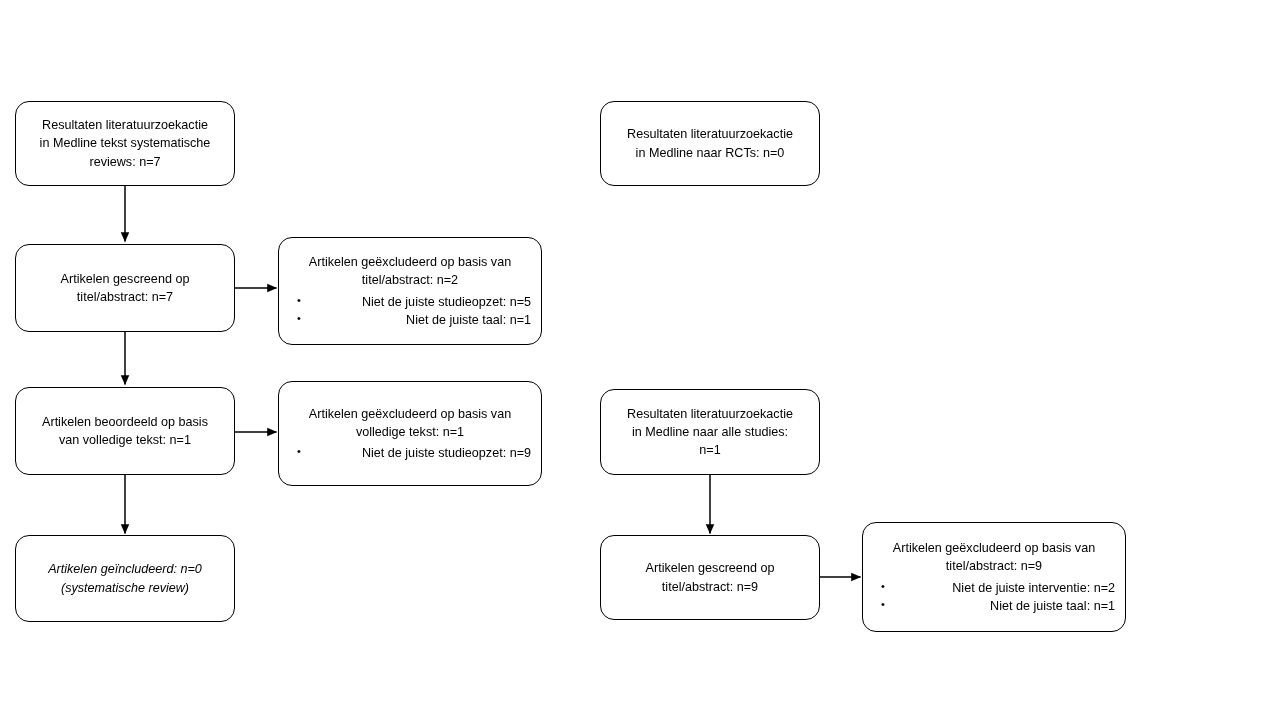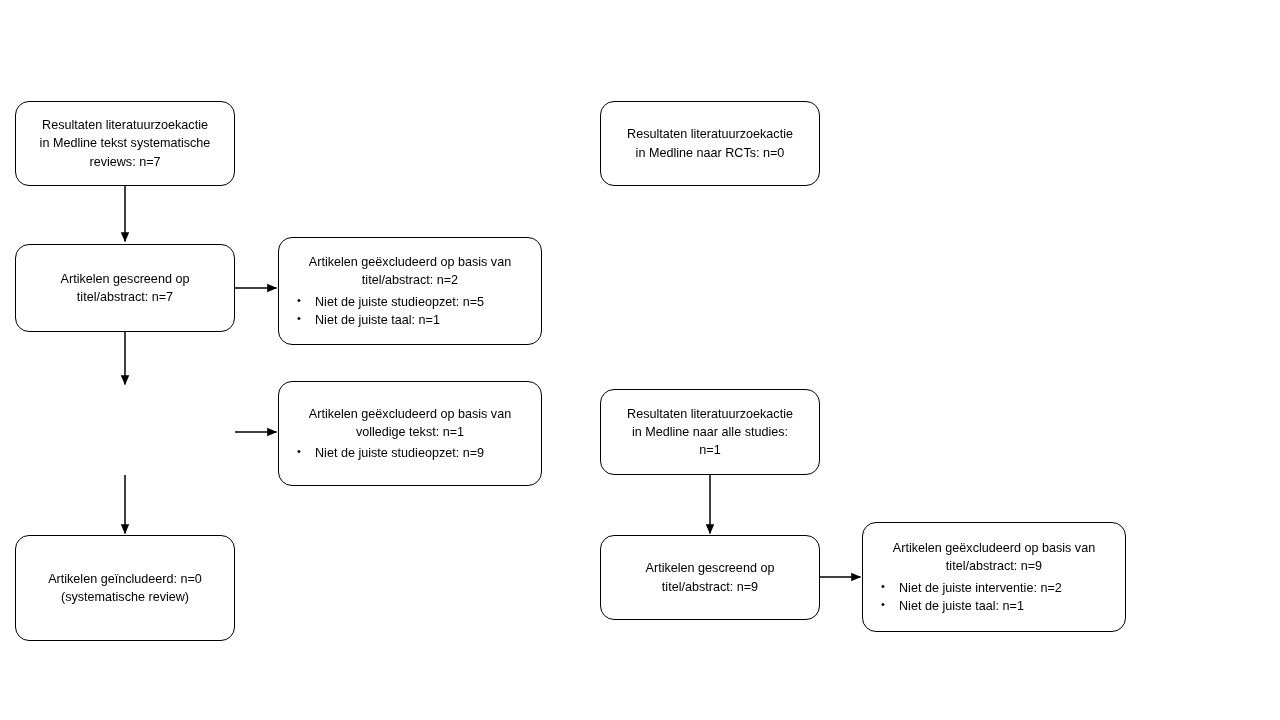--- a/index.html
+++ b/index.html
@@ -51,21 +51,21 @@
   }
   .node ul.bullets {
     list-style: none;
     margin: 2px 0 0 0;
     padding: 0 10px 0 14px;
   }
   .node ul.bullets li {
     position: relative;
     padding-left: 22px;
     white-space: nowrap;
-    text-align: left;
+    text-align: right;
   }
   .node ul.bullets li::before {
     content: "\2022";
     position: absolute;
     left: 4px;
     top: 0;
     font-size: 11px;
     line-height: 1.45;
   }
   .node.has-bullets .title-lines { margin-bottom: 1px; text-align: center; }
@@ -116,32 +116,38 @@
     <div class="title-lines">
       <span class="tline">Artikelen geëxcludeerd op basis van</span>
       <span class="tline">titel/abstract: n=2</span>
     </div>
     <ul class="bullets">
       <li>Niet de juiste studieopzet: n=5</li>
       <li>Niet de juiste taal: n=1</li>
     </ul>
   </div>
 
+  <div class="node" style="left:15px; top:387px; width:220px; height:88px;">
+    <div class="title-lines">
+      <span class="tline">Artikelen beoordeeld op basis</span>
+      <span class="tline">van volledige tekst: n=1</span>
+    </div>
+  </div>
 
   <div class="node has-bullets" style="left:278px; top:381px; width:264px; height:105px;">
     <div class="title-lines">
       <span class="tline">Artikelen geëxcludeerd op basis van</span>
       <span class="tline">volledige tekst: n=1</span>
     </div>
     <ul class="bullets">
       <li>Niet de juiste studieopzet: n=9</li>
     </ul>
   </div>
 
-  <div class="node" style="left:15px; top:535px; width:220px; height:106px;">
+  <div class="node" style="left:15px; top:535px; width:220px; height:87px;font-style:italic;">
     <div class="title-lines">
       <span class="tline">Artikelen geïncludeerd: n=0</span>
       <span class="tline">(systematische review)</span>
     </div>
   </div>
 
   <div class="node" style="left:600px; top:101px; width:220px; height:85px;">
     <div class="title-lines">
       <span class="tline">Resultaten literatuurzoekactie</span>
       <span class="tline">in Medline naar RCTs: n=0</span>

